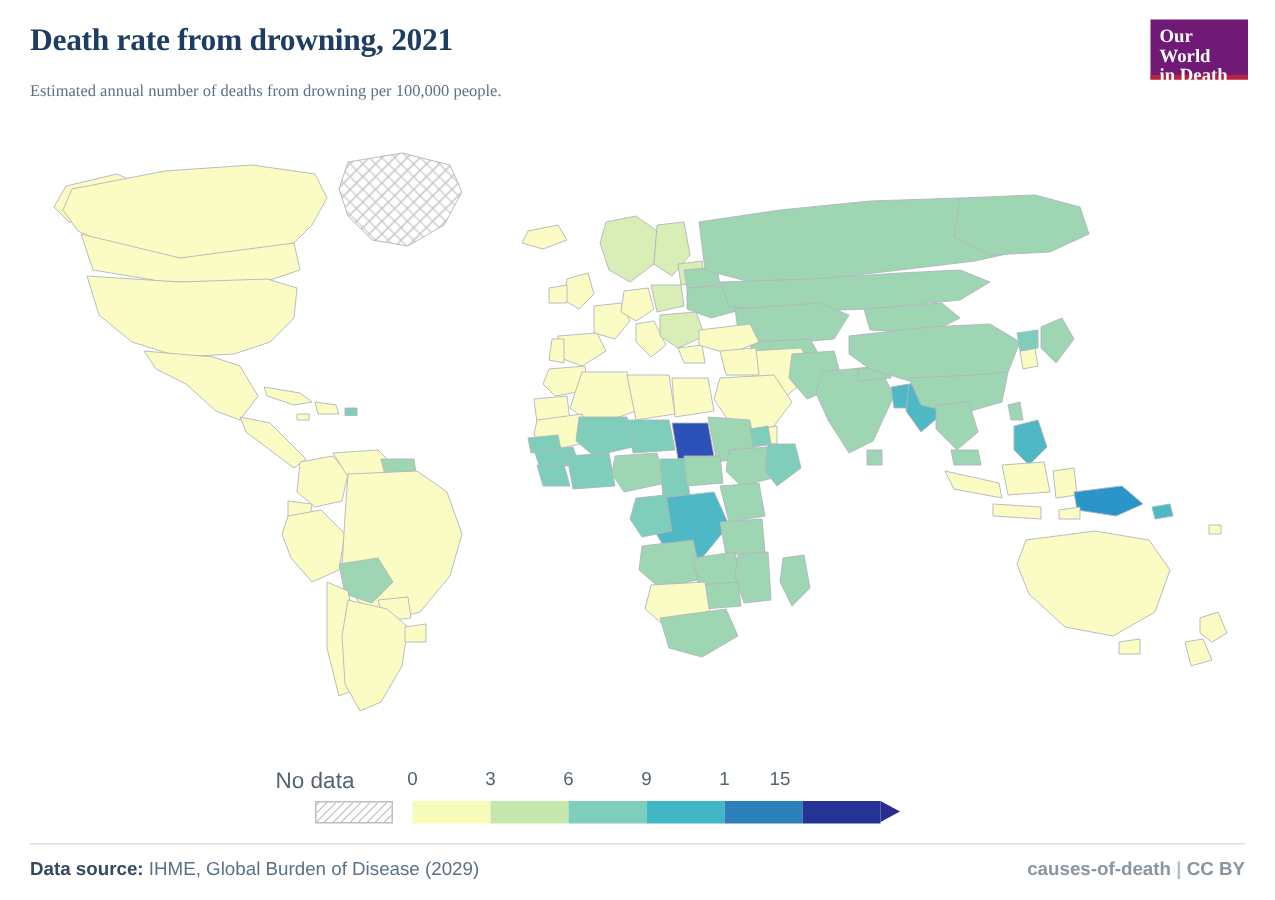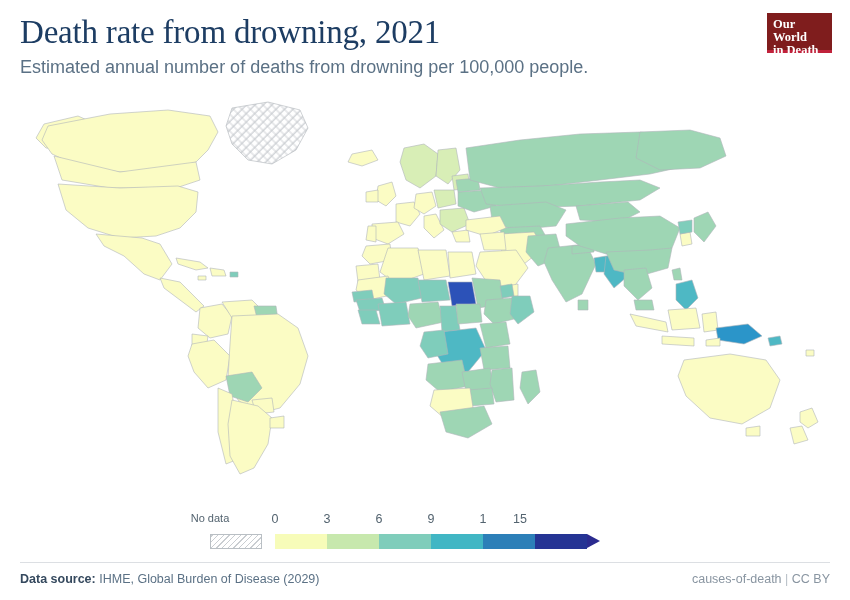--- a/index.html
+++ b/index.html
@@ -22,40 +22,40 @@
   }
   
   .header {
     position: absolute;
     left: 20px;
     top: 14px;
     right: 20px;
   }
   .title {
     font-family: "Liberation Serif", serif;
-    font-size: 33px;
-    font-weight: 400;
+    font-size: 21px;
+    font-weight: 700;
     color: #1d3d63;
     margin: 0;
     letter-spacing: -0.2px;
   }
   .subtitle {
-    font-size: 18px;
+    font-size: 11px;
     color: #5b7185;
-    margin-top: 6px;
-    font-family: Liberation Sans, sans-serif;
+    margin-top: 16px;
+    font-family: Liberation Serif, serif;
   }
   
   .logo {
     position: absolute;
     right: 18px;
     top: 13px;
     width: 65px;
     height: 40px;
-    background: #7f1d1d;
+    background: #701a75;
     color: #ffffff;
     font-family: "Liberation Serif", serif;
     font-weight: 700;
     font-size: 12.5px;
     line-height: 13px;
     padding: 5px 6px 0 6px;
     box-sizing: border-box;
     border-bottom: 3px solid #c0223b;
   }
   .logo span { display: block; }
@@ -88,21 +88,21 @@
   }
   .legend-labels span {
     position: absolute;
     top: 0;
     transform: translateX(-50%);
   }
   .nodata-label {
     position: absolute;
     left: 0;
     top: 0;
-    font-size: 11px;
+    font-size: 15px;
     color: #53636f;
     transform: none;
   }
   .legend-bar {
     position: absolute;
     left: 0;
     top: 22px;
     height: 15px;
     display: flex;
     align-items: stretch;
@@ -138,21 +138,21 @@
     right: 20px;
     bottom: 14px;
     border-top: 1px solid #dcdfe3;
     padding-top: 9px;
     font-size: 12.5px;
     color: #5b7185;
     display: flex;
     justify-content: space-between;
   }
   .footer b { color: #35495e; }
-  .footer-right { color: #8995a1; }
+  .footer-right { color: #8995a1; font-weight: bold; }
   .sep { color: #b6bec6; }
 </style>
 </head>
 <body>
 
 <div class="page">
 
   <div class="header">
     <h1 class="title">Death rate from drowning, 2021</h1>
     <div class="subtitle">Estimated annual number of deaths from drowning per 100,000 people.</div>

